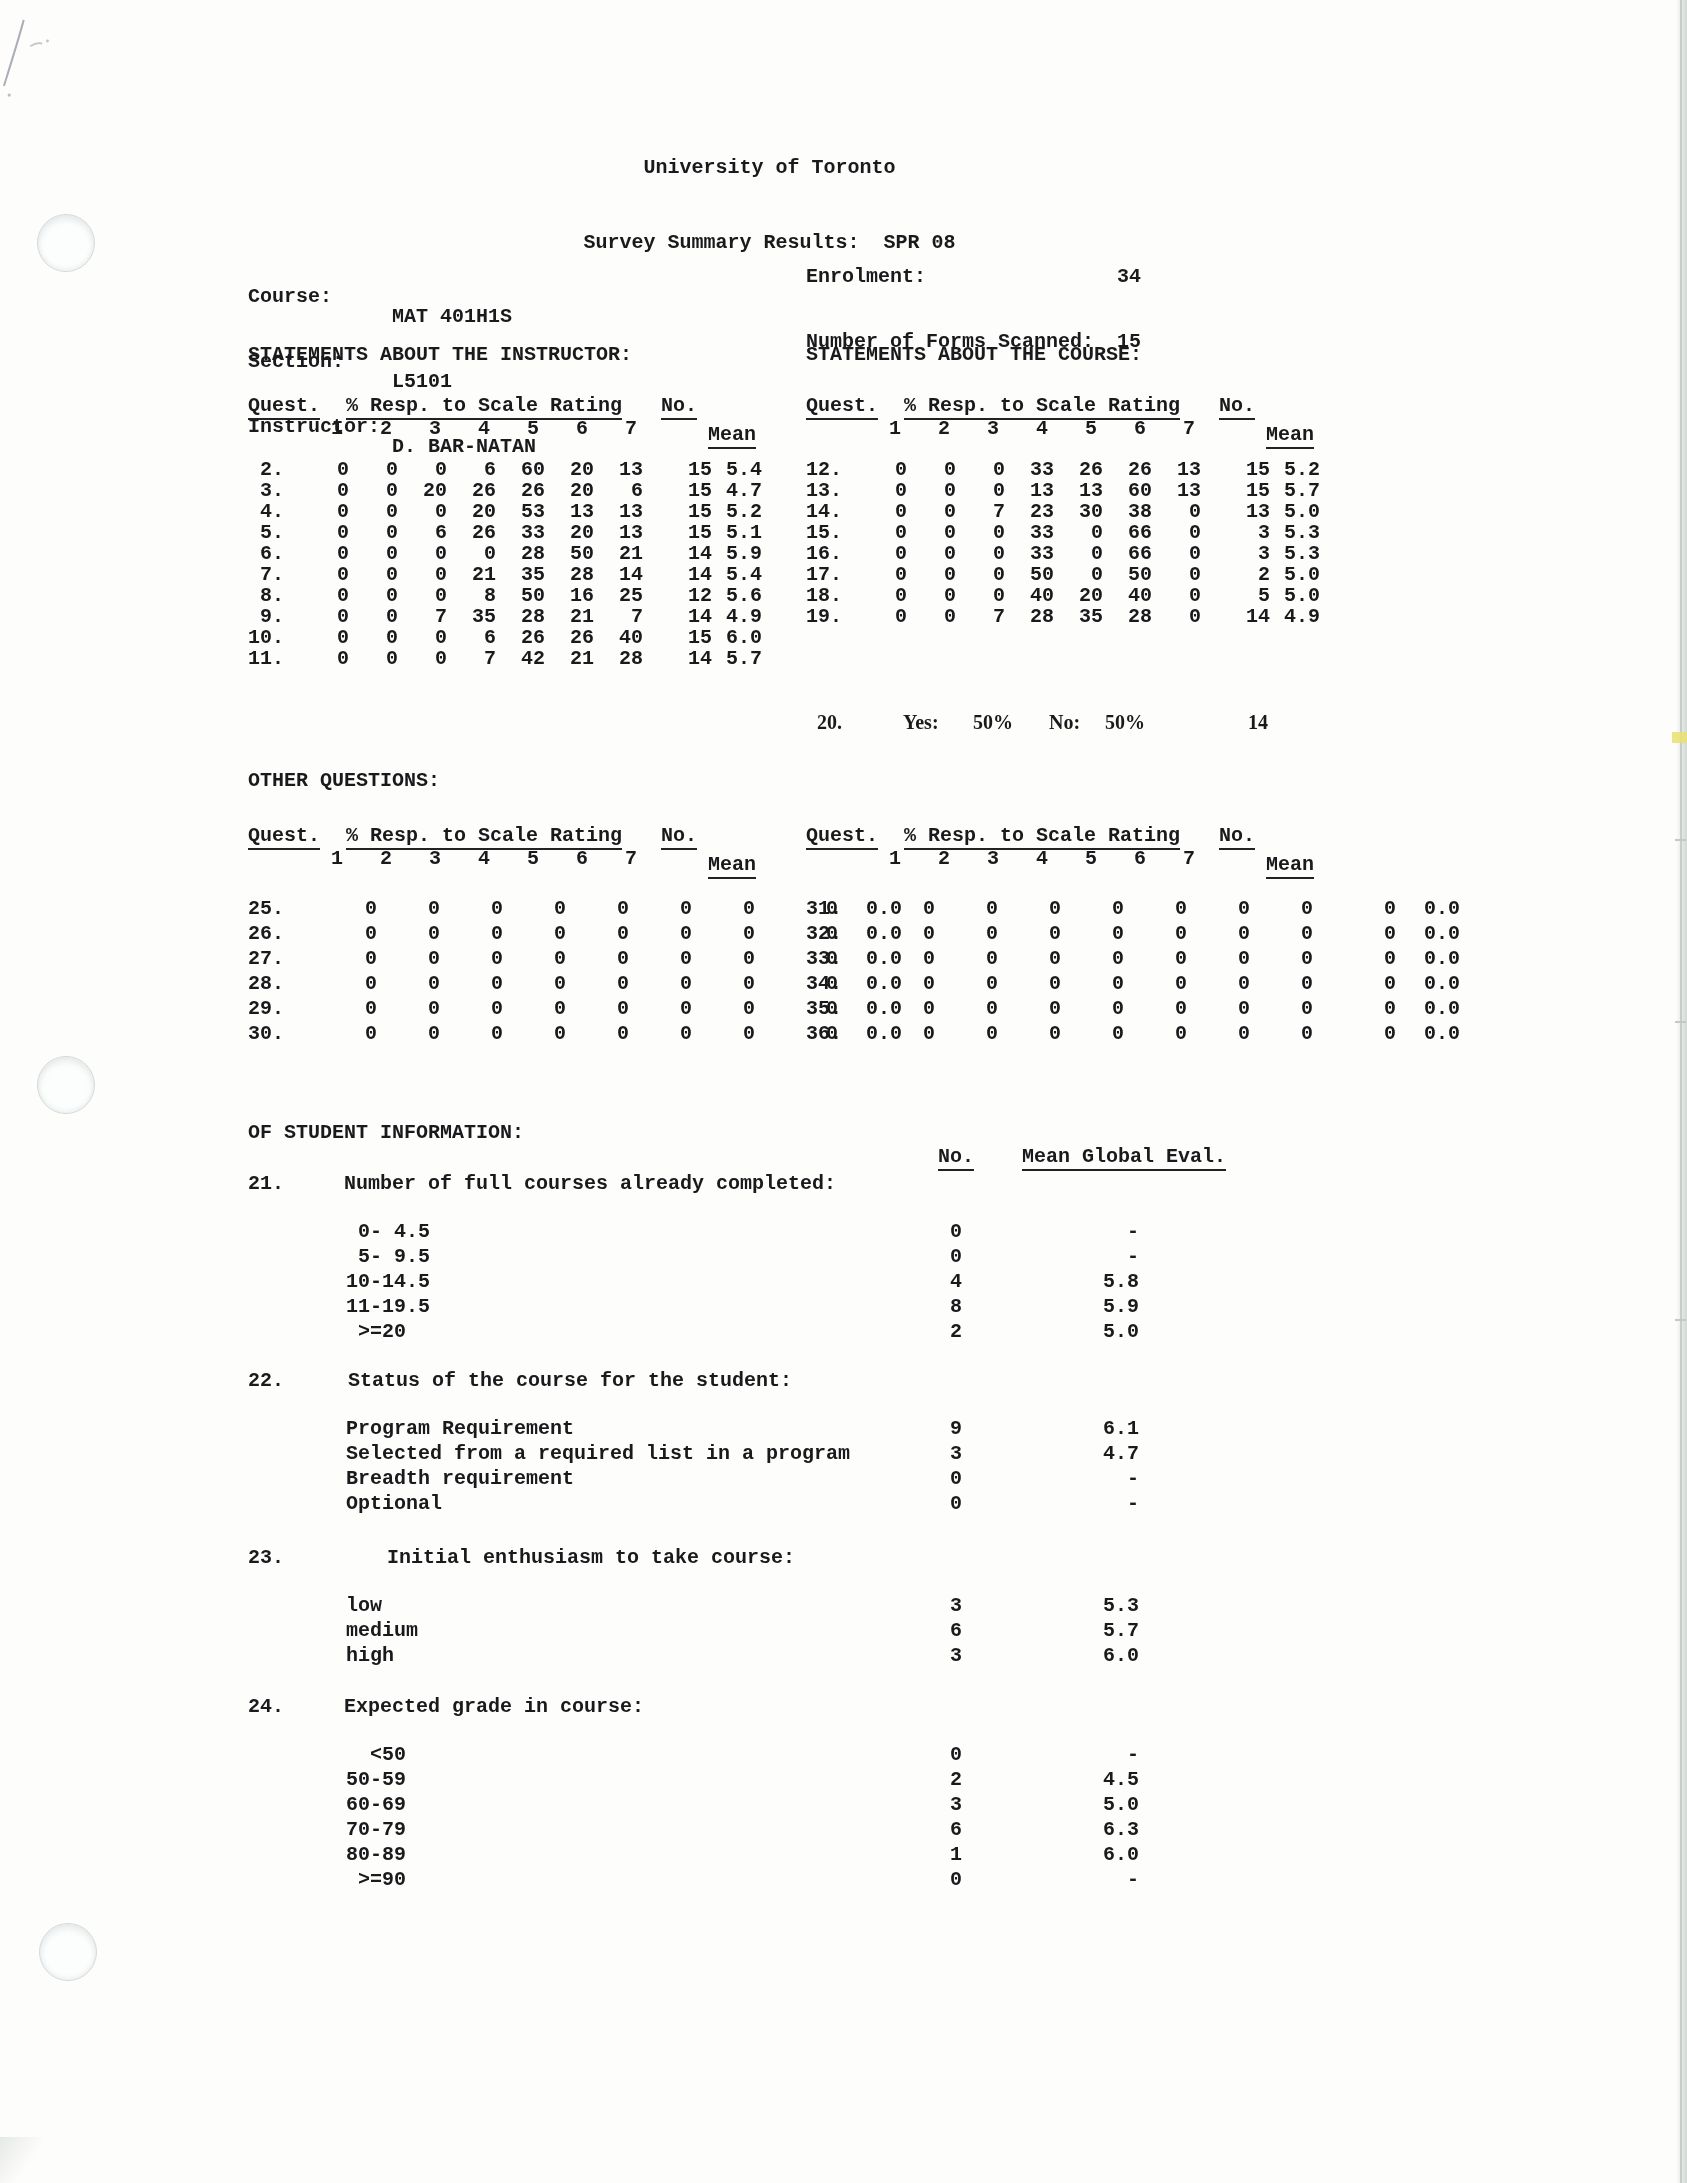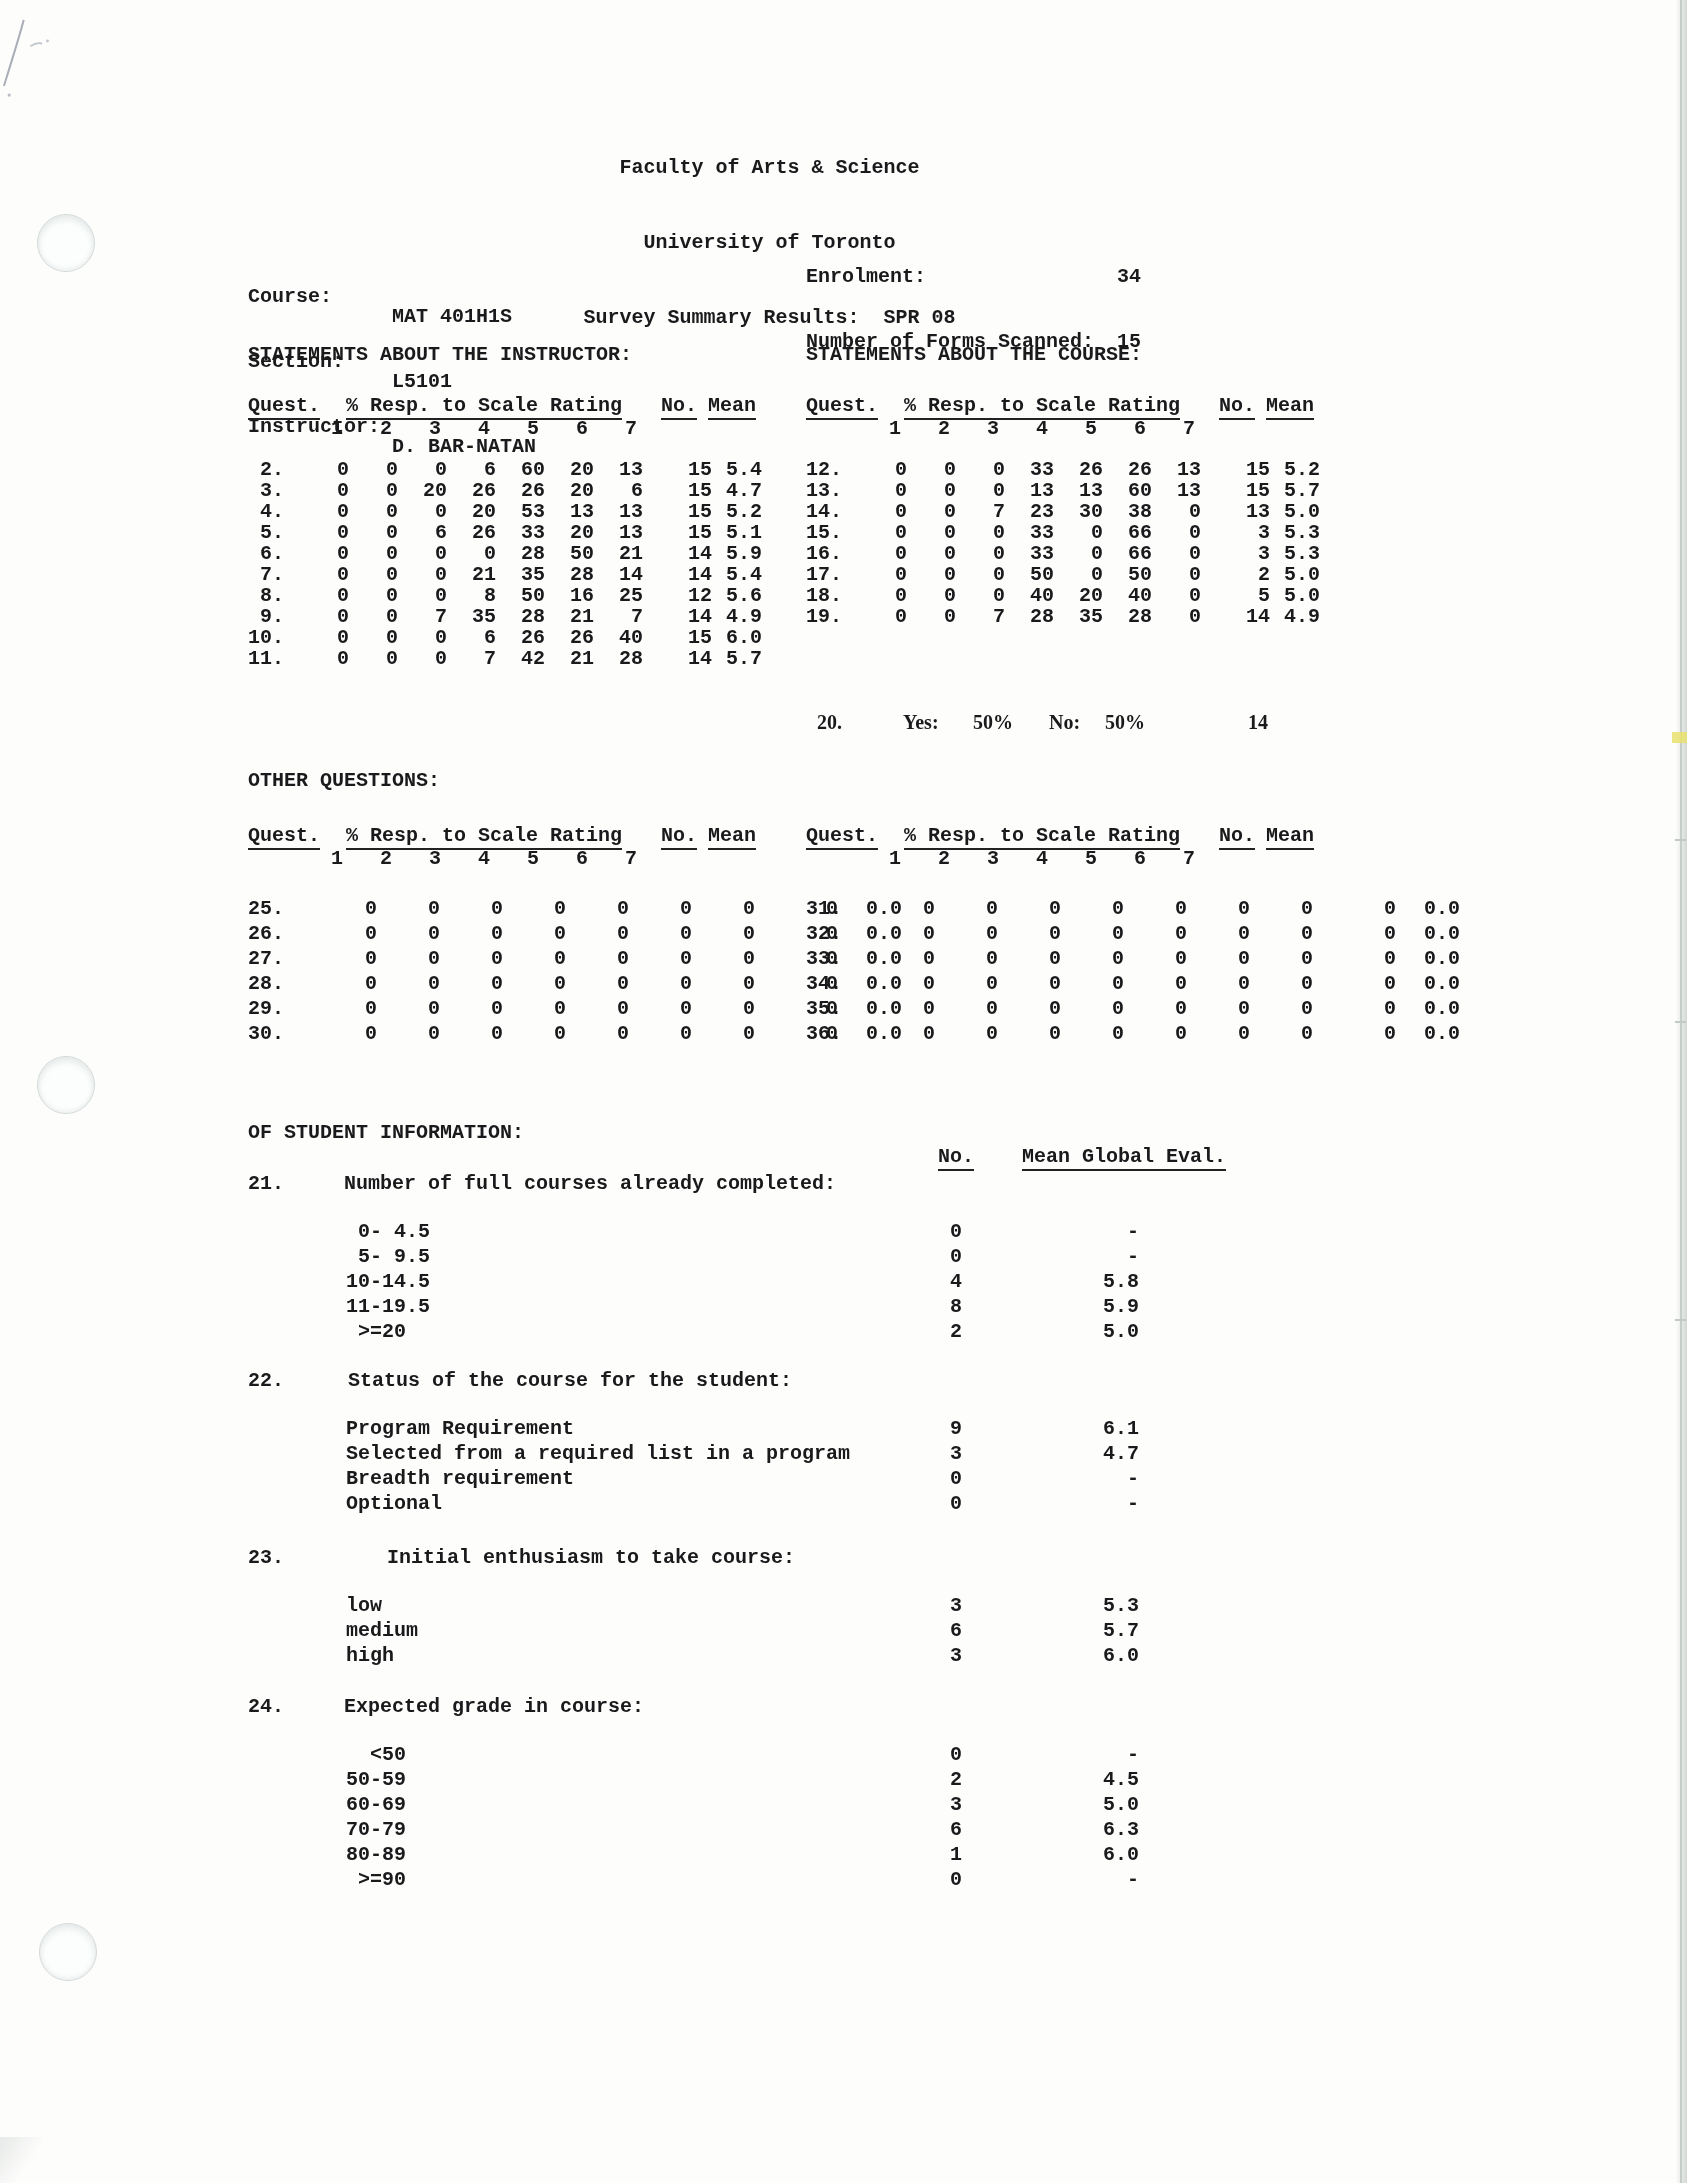--- a/index.html
+++ b/index.html
@@ -15,21 +15,21 @@
   .u{ border-bottom:2px solid #222; padding-bottom:2px; }
   .ctr{ text-align:center; }
 
   
   .rt{ position:absolute; width:511px; }
   .rt .hdr{ position:absolute; top:0; left:0; height:26.5px; width:100%; }
   .rt .hdr span{ position:absolute; white-space:pre; }
   .h-quest{ left:0; }
   .h-resp{ left:98px; }
   .h-no{ left:413px; }
-  .h-mean{ left:460px; }
+  .h-mean{ left:460px;margin-top:29px; }
   .scalerow,.rrow{
     display:grid;
     grid-template-columns:36px 16px repeat(7,49px) 69px 50px;
   }
   .scalerow{ position:absolute; top:23px; left:0; width:100%; }
   .scalerow span{ text-align:right; padding-right:6px; }
   .rowsbox{ position:absolute; left:0; width:100%; }
   .rrow span{ text-align:right; display:block; }
   .tbl-a .rowsbox{ top:64px; }
   .tbl-a .rrow{ height:21px; }
@@ -89,21 +89,20 @@
   <div class="hole" style="left:39px; top:1923px;"></div>
   <div class="edge-shade"></div>
   <div class="edge-line"></div>
   <div class="edge-tick" style="top:839px;"></div>
   <div class="edge-tick" style="top:1021px;"></div>
   <div class="edge-tick" style="top:1319px;"></div>
   <div class="edge-yellow"></div>
   <div class="corner-smudge"></div>
 
   <div class="abs ctr" style="left:0; top:105px; width:1539px; line-height:25px;">
-    <div>Faculty of Arts &amp; Science</div>
     <div>University of Toronto</div>
     <div>Survey Summary Results:  SPR 08</div>
   </div>
 
   <div class="abs" style="left:248px; top:227px; width:397px;">
     <div style="position:relative; height:25px;">
       <span class="abs" style="left:0;">Course:</span>
       <span class="abs" style="left:144px;">MAT 401H1S</span>
     </div>
     <div style="position:relative; height:25px;">

